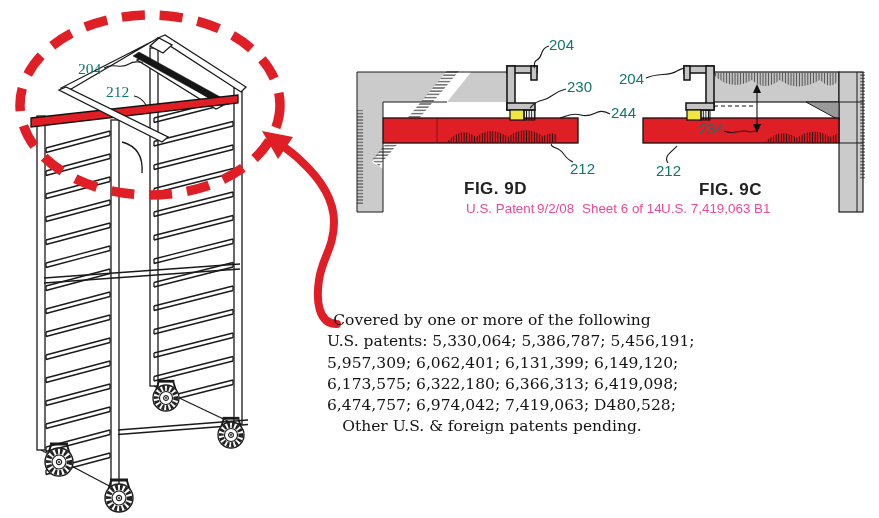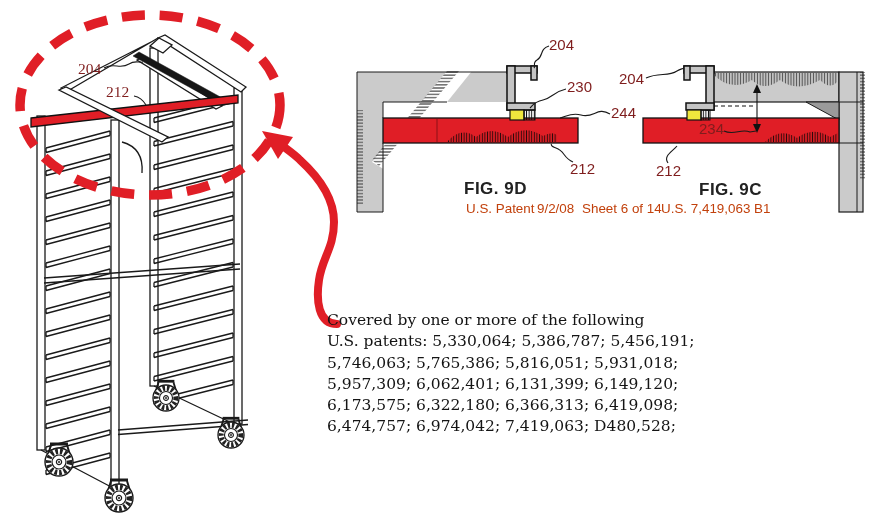--- a/index.html
+++ b/index.html
@@ -11,25 +11,25 @@
   .thin{stroke:#1a1a1a;stroke-width:1;fill:none;}
   .wht{fill:#ffffff;stroke:#1a1a1a;stroke-width:1.3;}
   .gry2{fill:#9a9a9a;stroke:#1a1a1a;stroke-width:1;}
   .blk{fill:#161616;stroke:#161616;stroke-width:0.5;}
   .redfill{fill:var(--highlight-red,#e01e26);stroke:#111;stroke-width:1.3;}
   .redshape{fill:var(--highlight-red,#e01e26);stroke:none;}
   .redln{stroke:var(--highlight-red,#e01e26);fill:none;}
   .yel{fill:var(--bracket-yellow,#efe73d);stroke:#111;stroke-width:1.2;}
   .leader{stroke:#1a1a1a;stroke-width:1.1;fill:none;}
   
-  .ref{position:absolute;font-size:15px;line-height:15px;color:#7f1d1d;white-space:nowrap;}
+  .ref{position:absolute;font-size:15px;line-height:15px;color:#0f766e;white-space:nowrap;}
   .ref-serif{font-family:"Liberation Serif",serif;font-size:15.5px;}
   .figcap{position:absolute;font-size:17px;font-weight:600;letter-spacing:.5px;color:#222;white-space:nowrap;text-align:right;}
-  .capline{position:absolute;font-size:13.4px;color:#c2410c;white-space:nowrap;}
-  .notice{position:absolute;left:327px;top:310px;width:330px;text-align:left;
+  .capline{position:absolute;font-size:13.4px;color:#ec4899;white-space:nowrap;}
+  .notice{position:absolute;left:327px;top:310px;width:330px;text-align:center;
           font-family:"DejaVu Serif",serif;font-size:15.5px;line-height:21.3px;color:#141414;}
   .notice div{white-space:nowrap;}
 </style>
 </head>
 <body>
 
 <div class="stage">
 
   <svg width="879" height="518" viewBox="0 0 879 518">
     <defs>
@@ -210,19 +210,19 @@
   <span class="figcap" style="left:699px;top:180px">FIG. 9C</span>
 
   <span class="capline" style="left:466px;top:201px">U.S. Patent</span>
   <span class="capline" style="left:537px;top:201px">9/2/08</span>
   <span class="capline" style="left:582px;top:201px">Sheet 6 of 14</span>
   <span class="capline" style="left:661px;top:201px">U.S. 7,419,063 B1</span>
 
   <div class="notice">
     <div>Covered by one or more of the following</div>
     <div>U.S. patents: 5,330,064; 5,386,787; 5,456,191;</div>
-    <div>5,746,063; 5,765,386; 5,816,051; 5,931,018;</div>
     <div>5,957,309; 6,062,401; 6,131,399; 6,149,120;</div>
     <div>6,173,575; 6,322,180; 6,366,313; 6,419,098;</div>
     <div>6,474,757; 6,974,042; 7,419,063; D480,528;</div>
+    <div>Other U.S. &amp; foreign patents pending.</div>
   </div>
 
 </div>
 
 </body></html>

